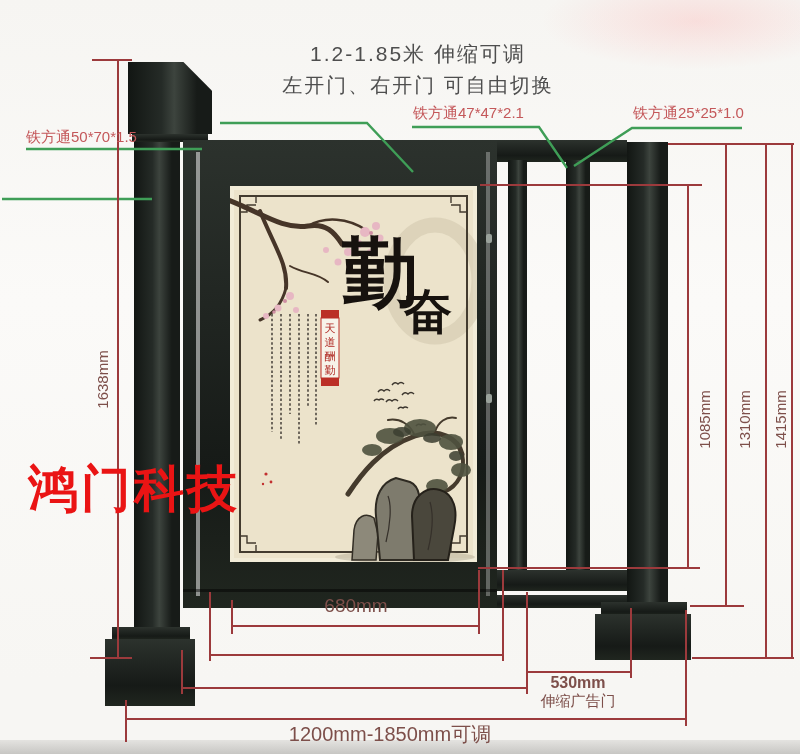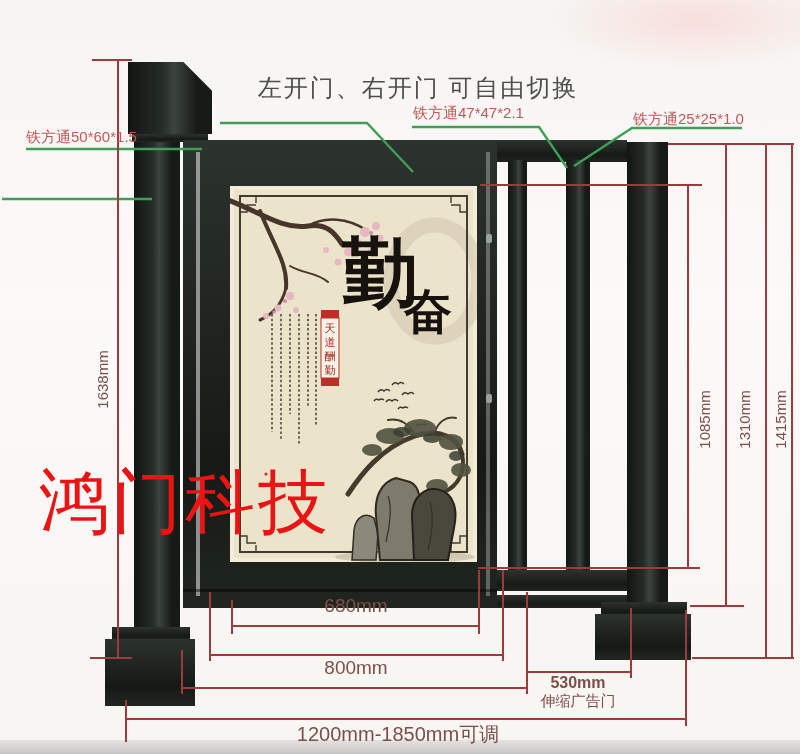--- a/index.html
+++ b/index.html
@@ -14,33 +14,34 @@
   .metal-h{position:absolute;background:linear-gradient(180deg,#2c322d,#161a17 70%,#20261f);z-index:10;}
   
   .title-line{position:absolute;left:238px;width:360px;text-align:center;color:#4e4e4e;letter-spacing:2px;z-index:45;}
   .spec-label{position:absolute;color:#c4585a;font-size:15px;white-space:nowrap;z-index:45;}
   .dim-text{position:absolute;color:#7d4f4a;white-space:nowrap;z-index:44;text-align:center;}
   .dim-rot{transform:rotate(-90deg);transform-origin:center;font-size:15px;width:60px;}
   .hinge{position:absolute;width:6px;height:9px;background:#9aa29b;border-radius:2px;z-index:11;}
   .hl{position:absolute;background:rgba(255,255,255,.5);z-index:11;}
   #svg-anno{position:absolute;left:0;top:0;z-index:40;}
   #poster{position:absolute;left:230px;top:186px;width:247px;height:376px;background:#f2ecd8;z-index:12;}
-  #watermark{position:absolute;left:28px;top:456px;font-size:70px;font-weight:normal;color:#ea1414;letter-spacing:3px;z-index:60;white-space:nowrap;margin-left:11px;}
+  #watermark{position:absolute;left:28px;top:456px;font-size:50px;font-weight:bold;color:#ea1414;letter-spacing:3px;z-index:60;white-space:nowrap;}
   #floor{position:absolute;left:0;top:740px;width:800px;height:14px;background:linear-gradient(180deg,#e4e3e0,#c7c6c3);z-index:5;}
   #smudge{position:absolute;left:540px;top:0;width:260px;height:70px;background:radial-gradient(ellipse at 60% 30%,rgba(255,140,140,.22),rgba(255,140,140,0) 70%);z-index:3;}
 </style>
 </head>
 <body>
 
 <div id="stage">
 
   <div id="smudge"></div>
   <div id="floor"></div>
 
-  <div class="title-line" style="top:72px;font-size:24px;">左开门、右开门 可自由切换</div>
+  <div class="title-line" style="top:40px;font-size:21px;">1.2-1.85米 伸缩可调</div>
+  <div class="title-line" style="top:72px;font-size:20px;">左开门、右开门 可自由切换</div>
 
   <div class="metal" style="left:128px;top:62px;width:84px;height:72px;clip-path:polygon(0 0,66% 0,100% 40%,100% 100%,0 100%);"></div>
   <div class="metal-h" style="left:132px;top:134px;width:76px;height:8px;"></div>
   <div class="metal" style="left:134px;top:142px;width:46px;height:490px;"></div>
   <div class="metal-h" style="left:112px;top:627px;width:78px;height:13px;"></div>
   <div class="metal-h" style="left:105px;top:639px;width:90px;height:67px;"></div>
 
   <div class="metal-h" style="left:183px;top:140px;width:314px;height:468px;"></div>
   <div class="hl" style="left:196px;top:152px;width:4px;height:444px;"></div>
   <div class="hl" style="left:486px;top:152px;width:4px;height:444px;opacity:.6;"></div>
@@ -175,29 +176,28 @@
       <path d="M726,144 V606 M690,606 H744"></path>
       <path d="M766,144 V658 M668,144 H794 M692,658 H794 M792,144 V658"></path>
       <path d="M232,626 H479 M232,600 V634 M479,570 V634"></path>
       <path d="M210,655 H503 M210,592 V661 M503,570 V661"></path>
       <path d="M182,688 H527 M182,650 V694 M527,592 V694"></path>
       <path d="M527,672 H631 M631,608 V678"></path>
       <path d="M126,719 H686 M126,700 V742 M686,610 V726"></path>
     </g>
   </svg>
 
-  <div class="spec-label" style="left:26px;top:128px;">铁方通50*60*1.5</div>
+  <div class="spec-label" style="left:26px;top:128px;">铁方通50*70*1.5</div>
   <div class="spec-label" style="left:413px;top:104px;">铁方通47*47*2.1</div>
-  <div class="spec-label" style="left:633px;top:110px;">铁方通25*25*1.0</div>
+  <div class="spec-label" style="left:633px;top:104px;">铁方通25*25*1.0</div>
 
   <div class="dim-text dim-rot" style="left:72px;top:371px;">1638mm</div>
   <div class="dim-text dim-rot" style="left:674px;top:411px;">1085mm</div>
   <div class="dim-text dim-rot" style="left:714px;top:411px;">1310mm</div>
   <div class="dim-text dim-rot" style="left:750px;top:411px;">1415mm</div>
   <div class="dim-text" style="left:296px;top:595px;width:120px;font-size:19px;">680mm</div>
-  <div class="dim-text" style="left:296px;top:657px;width:120px;font-size:19px;">800mm</div>
   <div class="dim-text" style="left:528px;top:674px;width:100px;font-size:16px;font-weight:bold;">530mm</div>
   <div class="dim-text" style="left:524px;top:692px;width:108px;font-size:15px;">伸缩广告门</div>
-  <div class="dim-text" style="left:248px;top:721px;width:300px;font-size:20px;">1200mm-1850mm可调</div>
+  <div class="dim-text" style="left:240px;top:721px;width:300px;font-size:20px;">1200mm-1850mm可调</div>
 
   <div id="watermark">鸿门科技</div>
 
 </div>
 
 </body></html>

